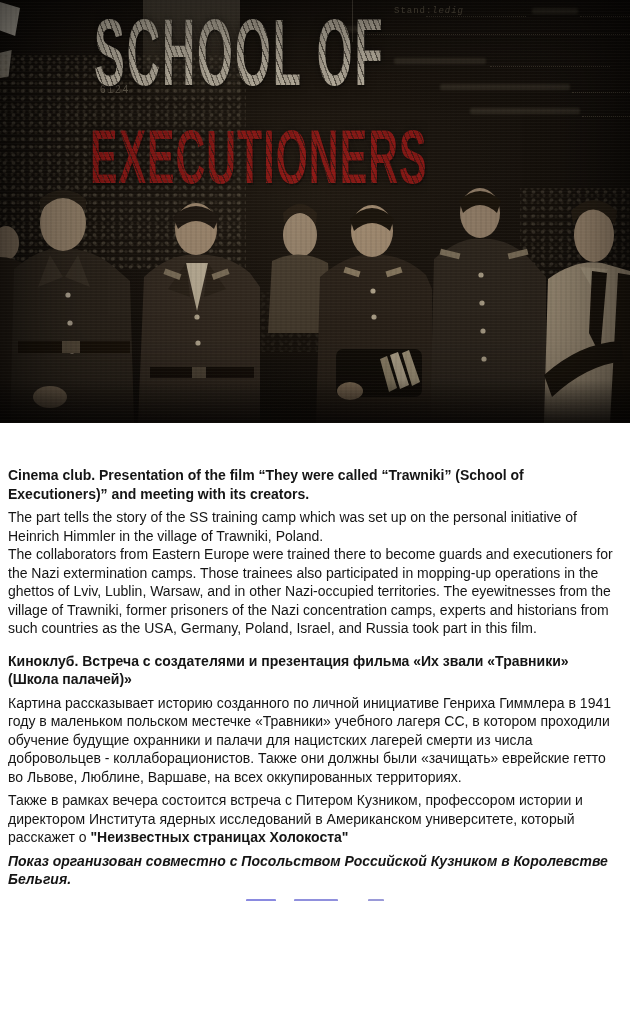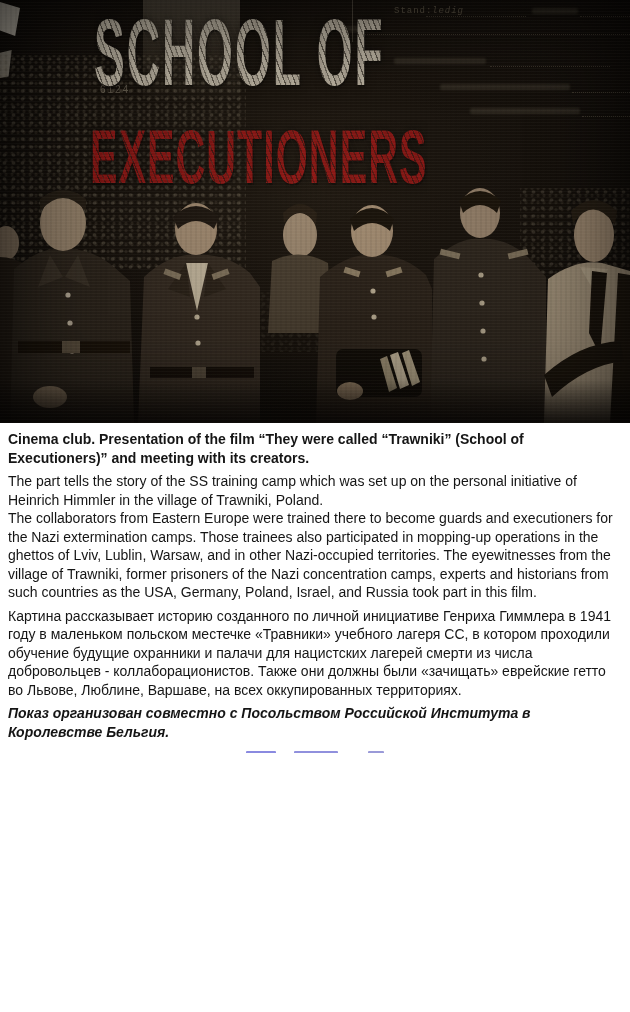--- a/index.html
+++ b/index.html
@@ -51,21 +51,21 @@
   .soldiers{left:0;top:183px;width:630px;height:240px;}
 
   .grain{left:0;top:0;width:630px;height:423px;pointer-events:none;
     background:
       repeating-linear-gradient(0deg,rgba(255,244,222,.03) 0 1px,rgba(0,0,0,0) 1px 3px),
       repeating-linear-gradient(90deg,rgba(0,0,0,.05) 0 2px,rgba(0,0,0,0) 2px 5px),
       radial-gradient(ellipse at 50% 45%,rgba(66,50,32,.16),rgba(6,4,2,.34));
     box-shadow:inset 0 0 90px rgba(0,0,0,.7);}
 
   
-  .content{padding:7px 8px 0 8px;font-size:14px;line-height:18.5px;color:#151515;}
+  .content{padding:7px 8px 0 8px;font-size:14px;line-height:18.5px;color:#151515;margin-top:36px;}
   .content p{margin:0 0 5px 0;}
   .b{font-weight:700;}
   .i{font-style:italic;}
   .bi{font-weight:700;font-style:italic;}
   .ru-head{margin-top:14px !important;}
 
   .clipped-link{height:7px;overflow:hidden;text-align:center;margin-top:3px;}
   .clipped-link i{display:inline-block;height:10px;border-radius:1px;
     filter:blur(.5px);vertical-align:top;margin-top:5px;}
 </style>
@@ -209,25 +209,29 @@
     <span>Cinema club. Presentation of the film “They were called “Trawniki” (School of Executioners)” and meeting with its creators.</span>
   </p>
 
   <p>
     <span>The part tells the story of the SS training camp which was set up on the personal initiative of Heinrich Himmler in the village of Trawniki, Poland.</span><br>
     <span>The collaborators from Eastern Europe were trained there to become guards and executioners for the Nazi extermination camps. Those trainees also participated in mopping-up operations in the ghettos of Lviv, Lublin, Warsaw, and in other Nazi-occupied territories. The eyewitnesses from the village of Trawniki, former prisoners of the Nazi concentration camps, experts and historians from such countries as the USA, Germany, Poland, Israel, and Russia took part in this film.</span>
   </p>
 
 
 
+  <p class="b ru-head">Киноклуб. Встреча с создателями и презентация фильма «Их звали «Травники» (Школа палачей)»</p>
 
   <p>Картина рассказывает историю созданного по личной инициативе Генриха Гиммлера в 1941 году в маленьком польском местечке «Травники» учебного лагеря СС, в котором проходили обучение будущие охранники и палачи для нацистских лагерей смерти из числа добровольцев - коллаборационистов. Также они должны были «зачищать» еврейские гетто во Львове, Люблине, Варшаве, на всех оккупированных территориях.</p>
 
 
-
-  <p class="bi">Показ организован совместно с Посольством Российской Института в Королевстве Бельгия.</p>
+  <p>
+    <span>Также в рамках вечера состоится встреча с  Питером Кузником, профессором истории и директором Института ядерных исследований в Американском университете, который расскажет о </span><b>"Неизвестных страницах Холокоста"</b>
+  </p>
+
+  <p class="bi">Показ организован совместно с Посольством Российской Кузником в Королевстве Бельгия.</p>
 
   <div class="clipped-link">
     <i style="width:30px;background:#8a8ae0;"></i>
     <i style="width:44px;background:#9090dd;margin-left:14px;"></i>
     <i style="width:16px;background:#9a9ad8;margin-left:26px;"></i>
   </div>
 </div>
 
 </body></html>

